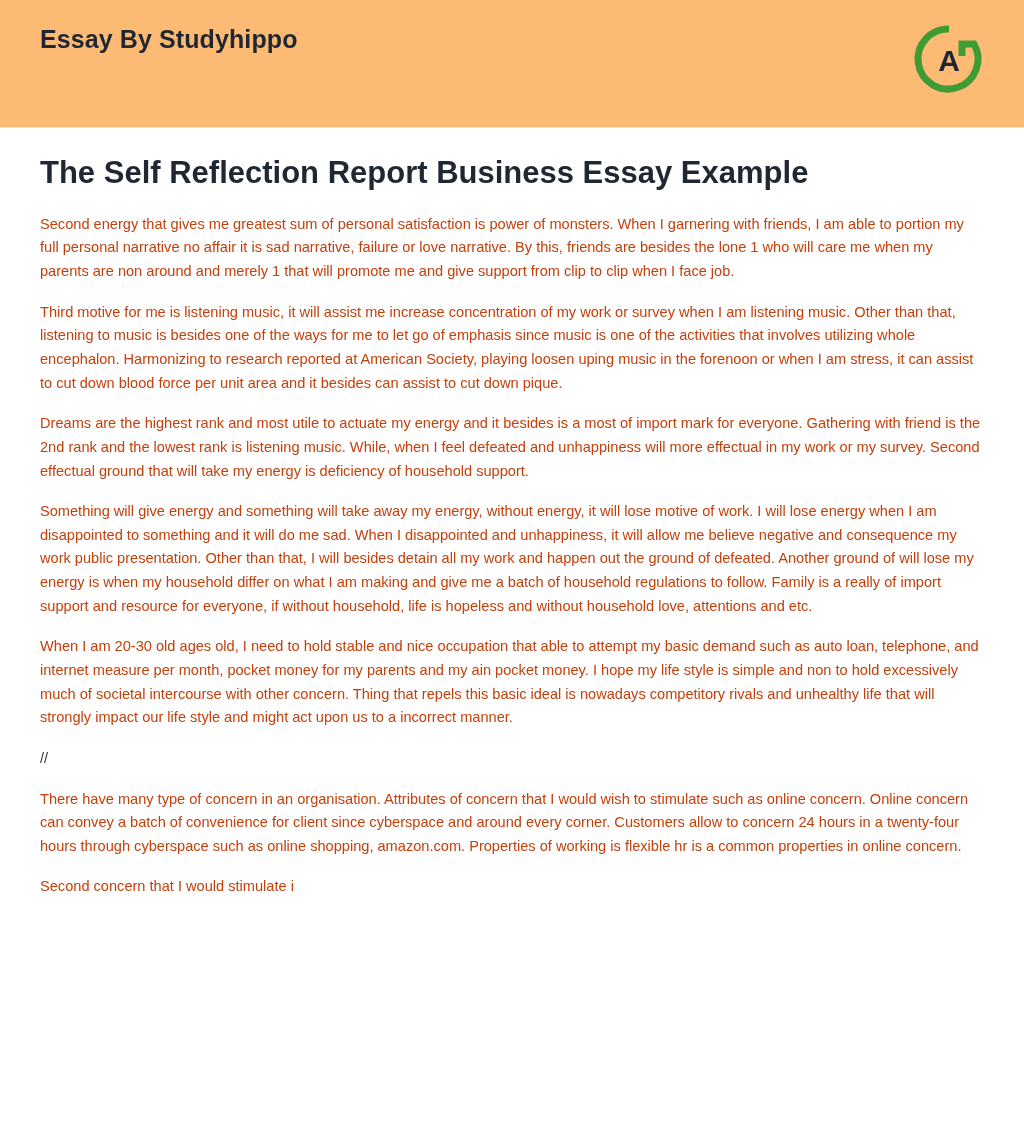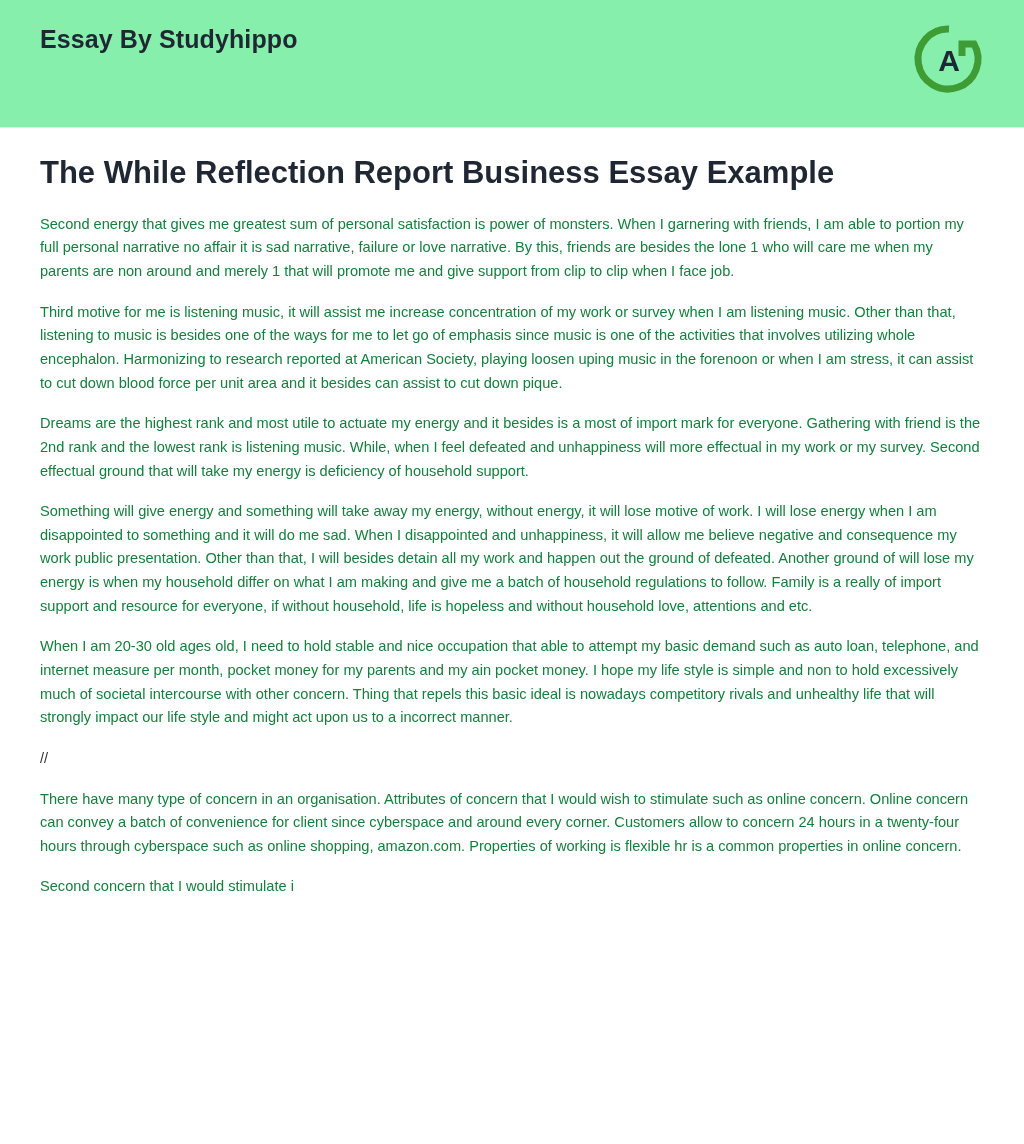--- a/index.html
+++ b/index.html
@@ -11,21 +11,21 @@
     min-height: 1144px;
     background: #ffffff;
     font-family: "Liberation Sans", sans-serif;
     color: #2b2f38;
     -webkit-font-smoothing: antialiased;
   }
 
   
   .header {
     position: relative;
-    background: #86efac;
+    background: #fdba74;
     border-bottom: 1px solid #e7e9ee;
     padding: 26px 40px 22px 40px;
     box-sizing: border-box;
     height: 128px;
   }
   .brand {
     font-size: 25px;
     font-weight: bold;
     color: #1f2733;
     letter-spacing: 0.1px;
@@ -55,21 +55,21 @@
     font-size: 31px;
     line-height: 1.25;
     font-weight: bold;
     color: #1f2733;
     margin: 0 0 20px 0;
     max-width: 880px;
   }
   .para {
     font-size: 14.6px;
     line-height: 1.62;
-    color: #15803d;
+    color: #c2410c;
     margin: 0 0 17px 0;
     text-align: left;
   }
   .para:last-child {
     margin-bottom: 4px;
   }
   .sep {
     font-size: 14.6px;
     line-height: 1.62;
     color: #30353f;
@@ -83,21 +83,21 @@
   <div class="brand">Essay By Studyhippo</div>
   <span class="logo">
     <svg width="74" height="74" viewBox="0 0 74 74" xmlns="http://www.w3.org/2000/svg">
       <path d="M37 7 A30 30 0 1 0 62 22 L50 22 L50 34" fill="none" stroke="#3f9c35" stroke-width="7" stroke-linecap="butt"></path>
       <text x="37" y="49" text-anchor="middle" font-family="Liberation Sans, sans-serif" font-size="30" font-weight="bold" fill="#1f2733">A</text>
     </svg>
   </span>
 </div>
 
 <div class="article">
-  <h1 class="article-title">The While Reflection Report Business Essay Example</h1>
+  <h1 class="article-title">The Self Reflection Report Business Essay Example</h1>
 
   <p class="para">Second energy that gives me greatest sum of personal satisfaction is power of monsters. When I garnering with friends, I am able to portion my full personal narrative no affair it is sad narrative, failure or love narrative. By this, friends are besides the lone 1 who will care me when my parents are non around and merely 1 that will promote me and give support from clip to clip when I face job.</p>
   <p class="para">Third motive for me is listening music, it will assist me increase concentration of my work or survey when I am listening music. Other than that, listening to music is besides one of the ways for me to let go of emphasis since music is one of the activities that involves utilizing whole encephalon. Harmonizing to research reported at American Society, playing loosen uping music in the forenoon or when I am stress, it can assist to cut down blood force per unit area and it besides can assist to cut down pique.</p>
   <p class="para">Dreams are the highest rank and most utile to actuate my energy and it besides is a most of import mark for everyone. Gathering with friend is the 2nd rank and the lowest rank is listening music. While, when I feel defeated and unhappiness will more effectual in my work or my survey. Second effectual ground that will take my energy is deficiency of household support.</p>
   <p class="para">Something will give energy and something will take away my energy, without energy, it will lose motive of work. I will lose energy when I am disappointed to something and it will do me sad. When I disappointed and unhappiness, it will allow me believe negative and consequence my work public presentation. Other than that, I will besides detain all my work and happen out the ground of defeated. Another ground of will lose my energy is when my household differ on what I am making and give me a batch of household regulations to follow. Family is a really of import support and resource for everyone, if without household, life is hopeless and without household love, attentions and etc.</p>
   <p class="para">When I am 20-30 old ages old, I need to hold stable and nice occupation that able to attempt my basic demand such as auto loan, telephone, and internet measure per month, pocket money for my parents and my ain pocket money. I hope my life style is simple and non to hold excessively much of societal intercourse with other concern. Thing that repels this basic ideal is nowadays competitory rivals and unhealthy life that will strongly impact our life style and might act upon us to a incorrect manner.</p>
   <p class="sep">//</p>
   <p class="para">There have many type of concern in an organisation. Attributes of concern that I would wish to stimulate such as online concern. Online concern can convey a batch of convenience for client since cyberspace and around every corner. Customers allow to concern 24 hours in a twenty-four hours through cyberspace such as online shopping, amazon.com. Properties of working is flexible hr is a common properties in online concern.</p>
   <p class="para">Second concern that I would stimulate i</p>
 </div>

